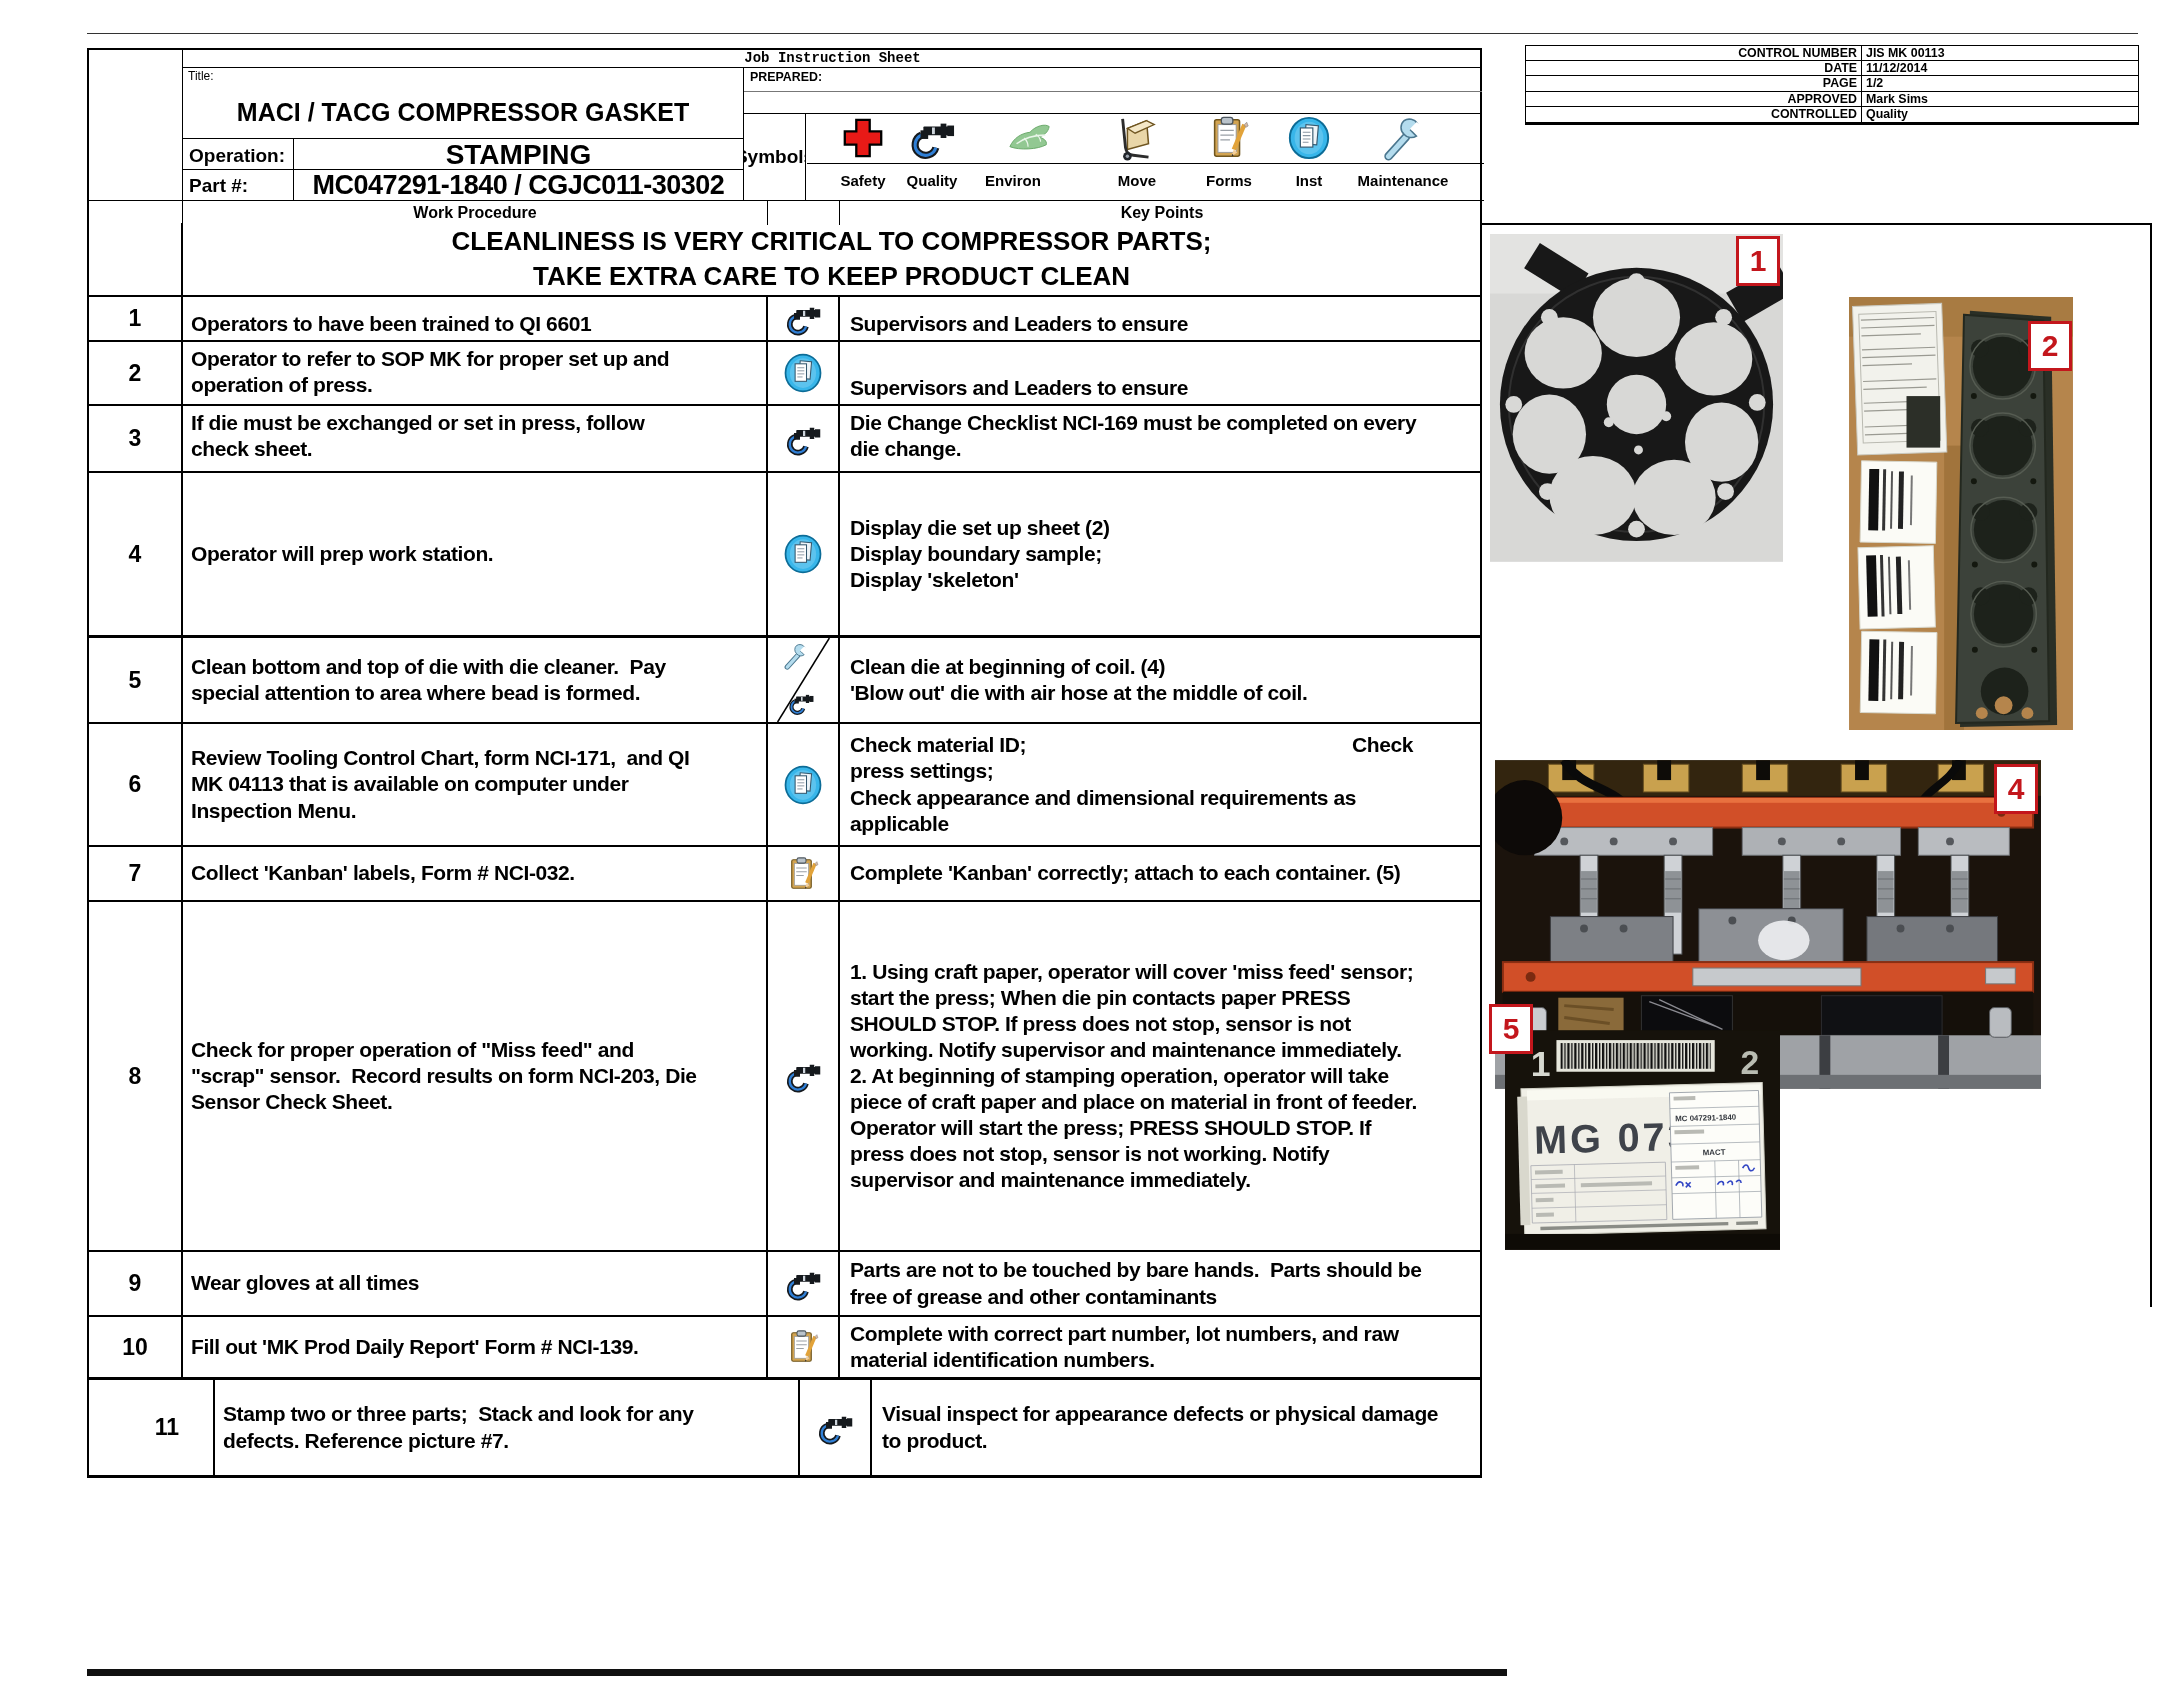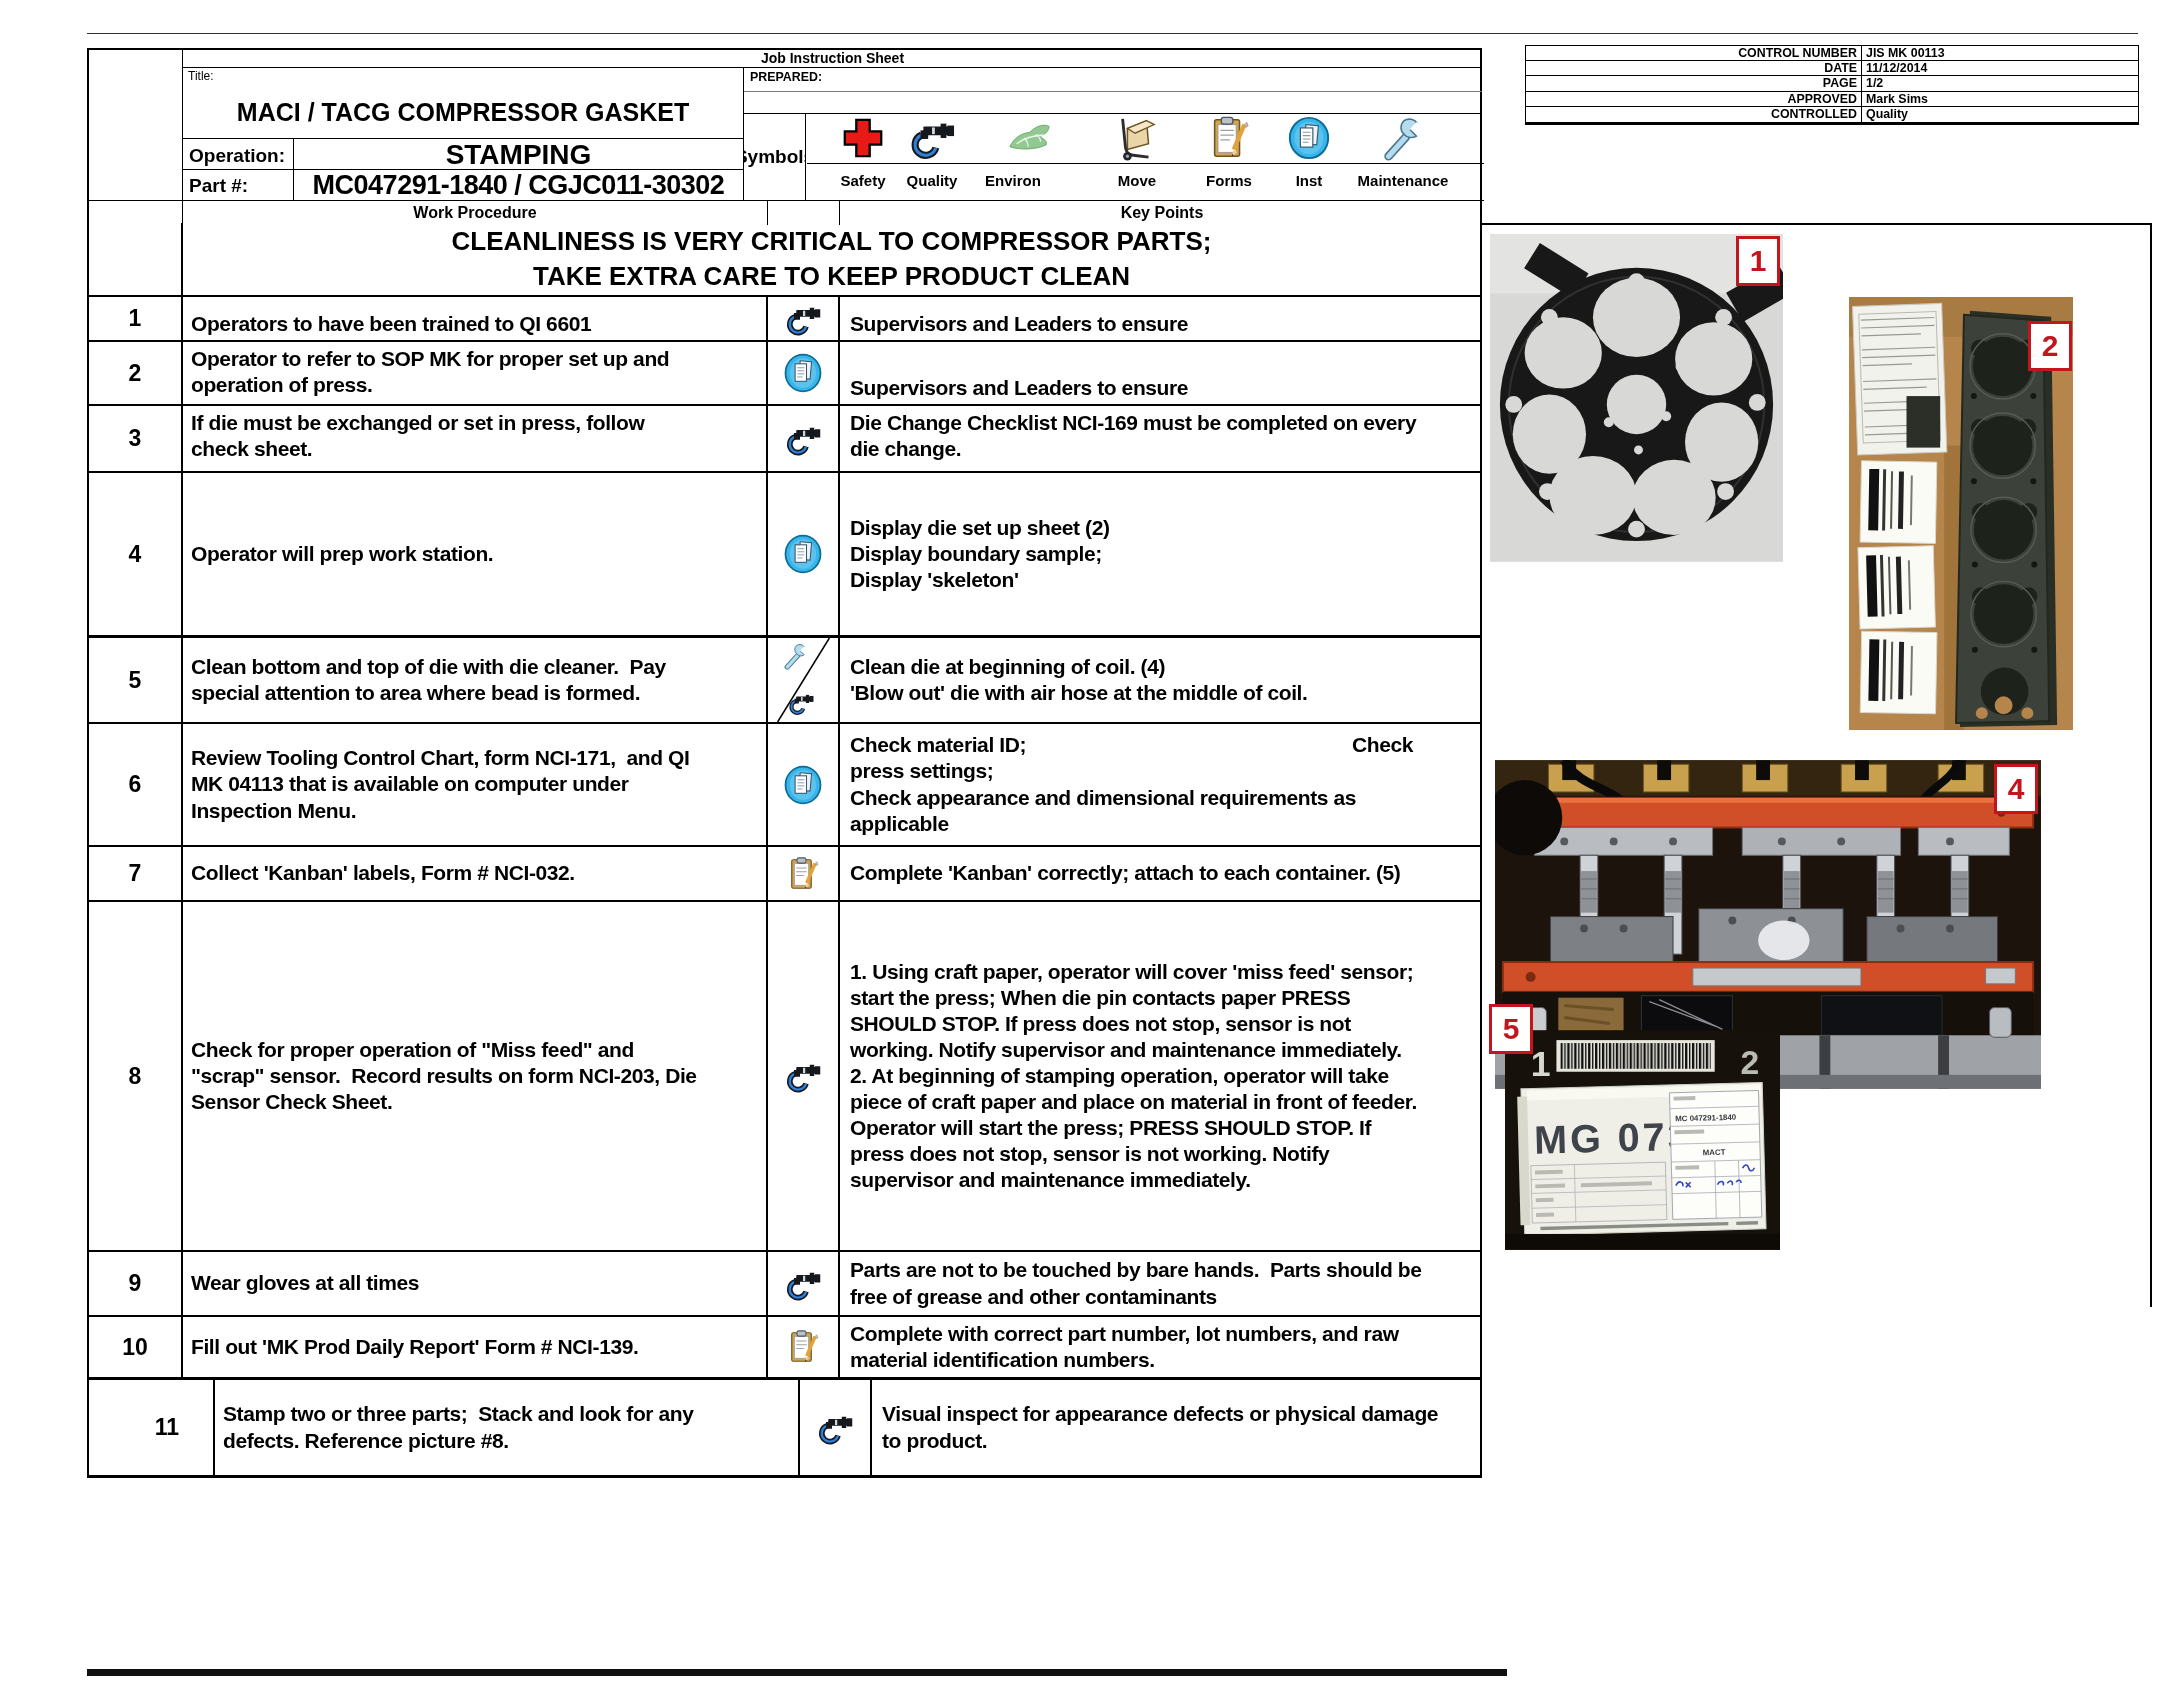--- a/index.html
+++ b/index.html
@@ -5,21 +5,21 @@
   html,body{margin:0;padding:0;background:#fff;}
   .sheet{position:relative;width:2178px;height:1683px;background:#fff;
          font-family:"Liberation Sans",sans-serif;color:#000;overflow:hidden;}
   .abs{position:absolute;box-sizing:border-box;}
   
   .topline{border-top:1.5px solid #333;}
   
   #hdr{left:87px;top:48px;width:1395px;height:175px;border:2px solid #000;border-bottom:none;}
   #hdr .cell{position:absolute;box-sizing:border-box;}
   .jis{left:94px;top:0;width:1299px;height:18px;border-bottom:1.5px solid #000;
-       text-align:center;font-size:14px;font-weight:bold;line-height:17px;}
+       text-align:center;font-size:14px;font-weight:bold;line-height:17px;font-family:Liberation Mono, monospace;}
   .stepcol-blank{left:0;top:0;width:94px;height:150px;border-right:1.5px solid #000;}
   .titlecell{left:94px;top:18px;width:561px;height:70px;border-right:1.5px solid #000;}
   .title-label{position:absolute;left:5px;top:1px;font-size:12px;}
   .title-value{position:absolute;left:0;right:0;top:30px;text-align:center;
                font-size:25px;font-weight:bold;letter-spacing:0;}
   .prepared{left:655px;top:18px;width:738px;height:24px;border-bottom:1.5px solid #777;
             font-size:12.4px;font-weight:bold;padding:2px 0 0 6px;}
   .emptyrow{left:655px;top:42px;width:738px;height:22px;border-bottom:1.2px solid #000;}
   .oprow-label{left:94px;top:88px;width:111px;height:31px;border-right:1.5px solid #000;border-top:1.5px solid #000;
                font-size:19px;font-weight:bold;padding:6px 0 0 6px;}
@@ -418,21 +418,21 @@
             <span class="txt">Complete with correct part number, lot numbers, and raw
 material identification numbers.</span>
           </div>
     </div>
         <div class="trow" style="height: 95px;">
       <div class="cell c1">
             <span>11</span>
           </div>
       <div class="cell c2 v-center">
             <span class="txt">Stamp two or three parts;  Stack and look for any
-defects. Reference picture #8.</span>
+defects. Reference picture #7.</span>
           </div>
       <div class="cell c3">
             <svg viewBox="0 0 48 48" width="36" height="36">
               <use href="#icon-quality" xlink:href="#icon-quality"></use>
             </svg>
           </div>
       <div class="cell c4 v-center">
             <span class="txt">Visual inspect for appearance defects or physical damage
 to product.</span>
           </div>

